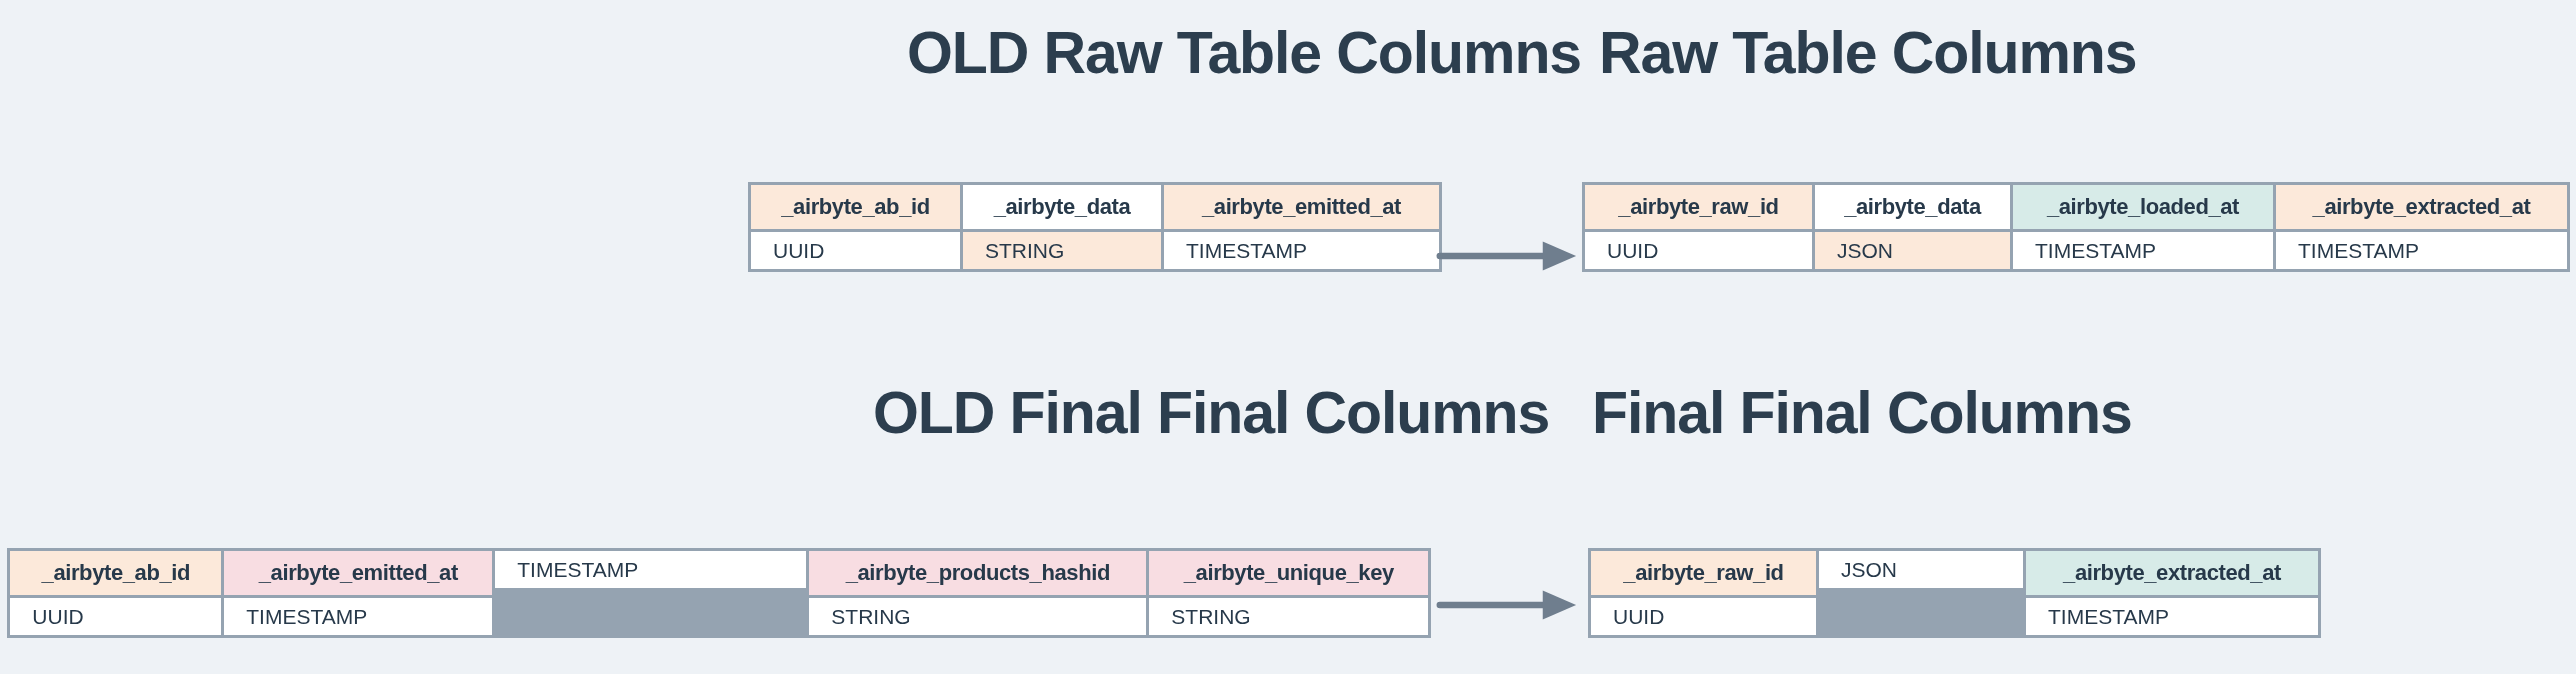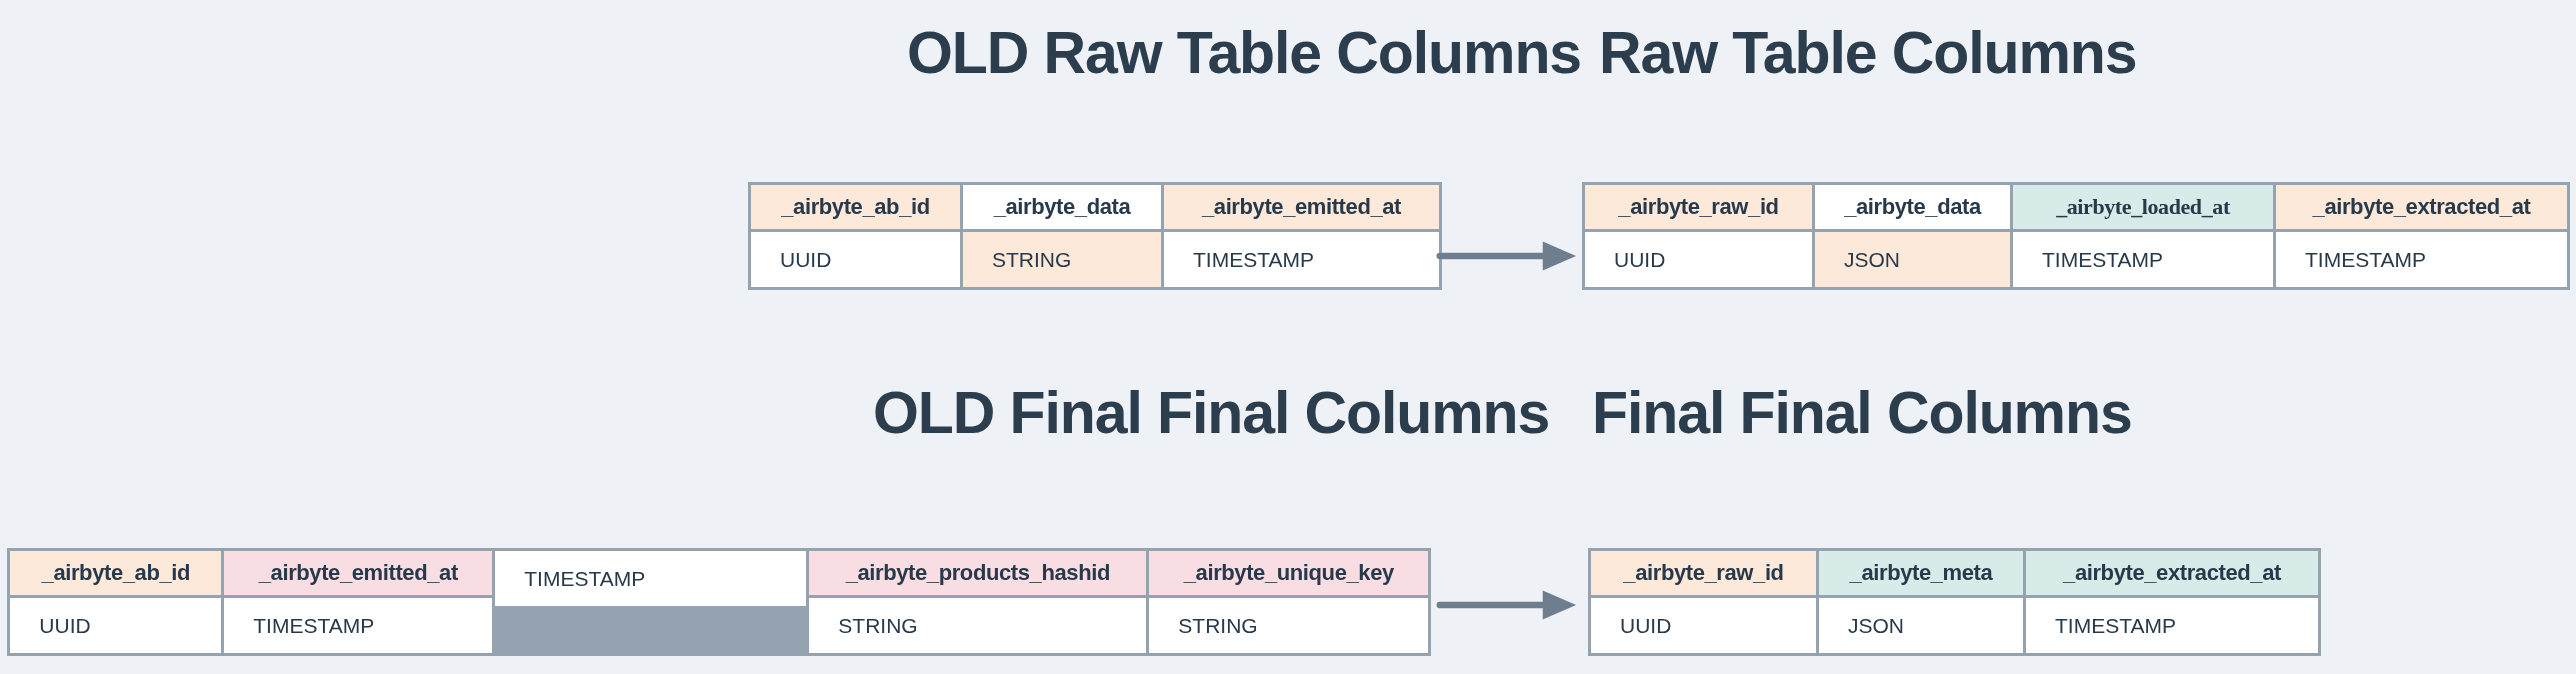--- a/index.html
+++ b/index.html
@@ -46,24 +46,24 @@
     font-weight: 700;
     font-size: 22px;
     letter-spacing: -0.4px;
     color: var(--text, #27394a);
     border-bottom: 3.6px solid var(--border, #95a3b1);
     background: #fff;
     white-space: nowrap;
     padding: 0 10.2px;
   }
   .dcell {
-    height: 55px;
+    height: 37px;
     display: flex;
     align-items: center;
-    padding-left: 29px;
+    padding-left: 22px;
     font-size: 21px;
     color: var(--text, #27394a);
     background: #fff;
     white-space: nowrap;
   }
 
   .arrow { position: absolute; width: 145px; height: 44px; }
   #arrow-raw   { left: 1434px; top: 234px; }
   #arrow-final { left: 1434px; top: 583px; }
   .arrow line    { stroke: var(--arrow, #6f7e8e); stroke-width: 9; stroke-linecap: round; }
@@ -95,21 +95,21 @@
 <div class="tbl" id="tbl-raw">
   <div class="col" style="width:230px">
     <div class="hcell" style="background: var(--peach);">_airbyte_raw_id</div>
     <div class="dcell" style="background: var(--white);">UUID</div>
   </div>
   <div class="col" style="width:198px">
     <div class="hcell" style="background: var(--white);">_airbyte_data</div>
     <div class="dcell" style="background: var(--peach);">JSON</div>
   </div>
   <div class="col" style="width:263px">
-    <div class="hcell" style="background: var(--teal); font-family: Liberation Serif, serif;">_airbyte_loaded_at</div>
+    <div class="hcell" style="background: var(--teal);">_airbyte_loaded_at</div>
     <div class="dcell" style="background: var(--white);">TIMESTAMP</div>
   </div>
   <div class="col" style="width:291px">
     <div class="hcell" style="background: var(--peach);">_airbyte_extracted_at</div>
     <div class="dcell" style="background: var(--white);">TIMESTAMP</div>
   </div>
 </div>
 
 <div class="tbl" id="tbl-old-final">
   <div class="col" style="width:214px">
@@ -132,21 +132,20 @@
     <div class="dcell" style="background: var(--white);">STRING</div>
   </div>
 </div>
 
 <div class="tbl" id="tbl-final">
   <div class="col" style="width:228px">
     <div class="hcell" style="background: var(--peach);">_airbyte_raw_id</div>
     <div class="dcell" style="background: var(--white);">UUID</div>
   </div>
   <div class="col" style="width:207px">
-    <div class="hcell" style="background: var(--teal);">_airbyte_meta</div>
     <div class="dcell" style="background: var(--white);">JSON</div>
   </div>
   <div class="col" style="width:292px">
     <div class="hcell" style="background: var(--teal);">_airbyte_extracted_at</div>
     <div class="dcell" style="background: var(--white);">TIMESTAMP</div>
   </div>
 </div>
 
 <svg class="arrow" id="arrow-raw" viewBox="0 0 200 60" aria-hidden="true">
   <line x1="8" y1="30" x2="158" y2="30"></line>

